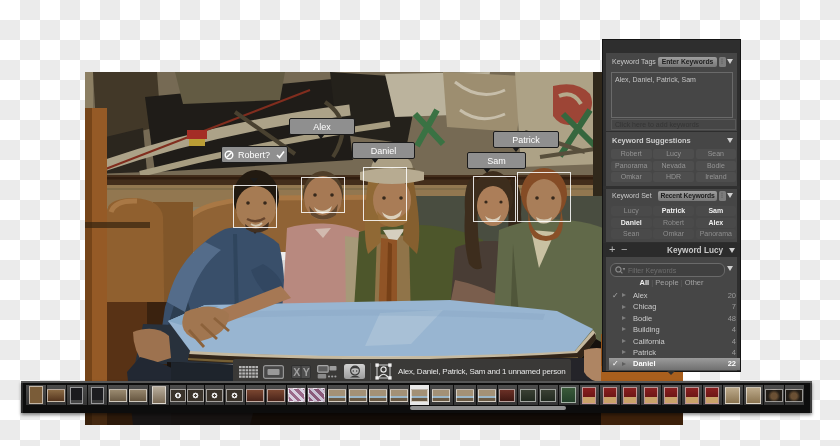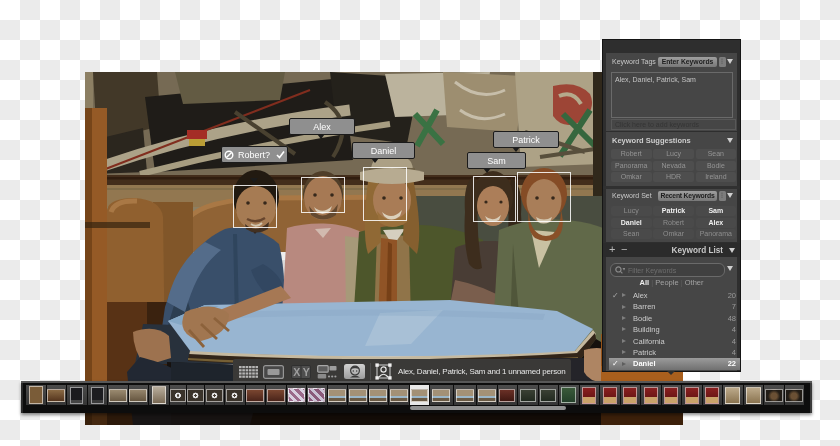--- a/index.html
+++ b/index.html
@@ -413,21 +413,21 @@
   <div class="kbtn" style="left:5.0px;top:85.5px;width:40.5px;background:#4a4a4a;color:#efefef;font-weight:bold;">Daniel</div>
   <div class="kbtn" style="left:47.3px;top:85.5px;width:40.5px;background:#4a4a4a;color:#8e8e8e;">Robert</div>
   <div class="kbtn" style="left:89.6px;top:85.5px;width:40.5px;background:#4a4a4a;color:#efefef;font-weight:bold;">Alex</div>
   <div class="kbtn" style="left:5.0px;top:97.0px;width:40.5px;background:#4a4a4a;color:#8e8e8e;">Sean</div>
   <div class="kbtn" style="left:47.3px;top:97.0px;width:40.5px;background:#4a4a4a;color:#8e8e8e;">Omkar</div>
   <div class="kbtn" style="left:89.6px;top:97.0px;width:40.5px;background:#4a4a4a;color:#8e8e8e;">Panorama</div>
  </div>
  <div class="ph" style="top:203px;height:14px;">
   <span style="position:absolute;left:6px;top:0px;color:#bbb;font-size:11px;">+</span>
   <span style="position:absolute;left:18px;top:0px;color:#bbb;font-size:11px;">−</span>
-  <span style="position:absolute;right:17px;top:2.5px;font-weight:bold;font-size:8.2px;color:#c9c9c9;">Keyword List</span>
+  <span style="position:absolute;right:17px;top:2.5px;font-weight:bold;font-size:8.2px;color:#c9c9c9;">Keyword Lucy</span>
   <span class="tri" style="position:absolute;right:5px;top:5px;"></span>
  </div>
  <div style="position:absolute;left:3px;top:217px;width:131px;height:114px;background:#464646;">
   <div style="position:absolute;left:4px;top:6px;width:113px;height:12px;border:1px solid #6a6a6a;border-radius:6px;background:#404040;">
    <svg width="10" height="9" viewBox="0 0 10 9" style="position:absolute;left:4px;top:2px;">
           <circle cx="3.4" cy="3.4" r="2.6" fill="none" stroke="#8a8a8a" stroke-width="1.2"></circle>
           <line x1="5.4" y1="5.4" x2="7.4" y2="7.4" stroke="#8a8a8a" stroke-width="1.2"></line>
           <path d="M7.5,2 l3,0 l-1.5,2.5 z" fill="#8a8a8a"></path>
         </svg>
    <span style="position:absolute;left:17px;top:2.5px;color:#6e6e6e;font-size:7px;">Filter Keywords</span>
@@ -437,21 +437,21 @@
    <b style="color:#ededed;">All</b><span style="color:#5e5e5e;"> | </span>People<span style="color:#5e5e5e;"> | </span>Other
   </div>
   <div class="krow" style="top:33.0px;">
         <span class="ck" style="">✓</span>
         <span class="fl" style="border-left-color:#7e7e7e;"></span>
         <span class="nm" style="">Alex</span>
         <span class="ct" style="">20</span>
       </div>
    <div class="krow" style="top:44.4px;">
         <span class="fl" style="border-left-color:#7e7e7e;"></span>
-        <span class="nm" style="">Barren</span>
+        <span class="nm" style="">Chicag</span>
         <span class="ct" style="">7</span>
       </div>
    <div class="krow" style="top:55.8px;">
         <span class="fl" style="border-left-color:#7e7e7e;"></span>
         <span class="nm" style="">Bodie</span>
         <span class="ct" style="">48</span>
       </div>
    <div class="krow" style="top:67.2px;">
         <span class="fl" style="border-left-color:#7e7e7e;"></span>
         <span class="nm" style="">Building</span>

